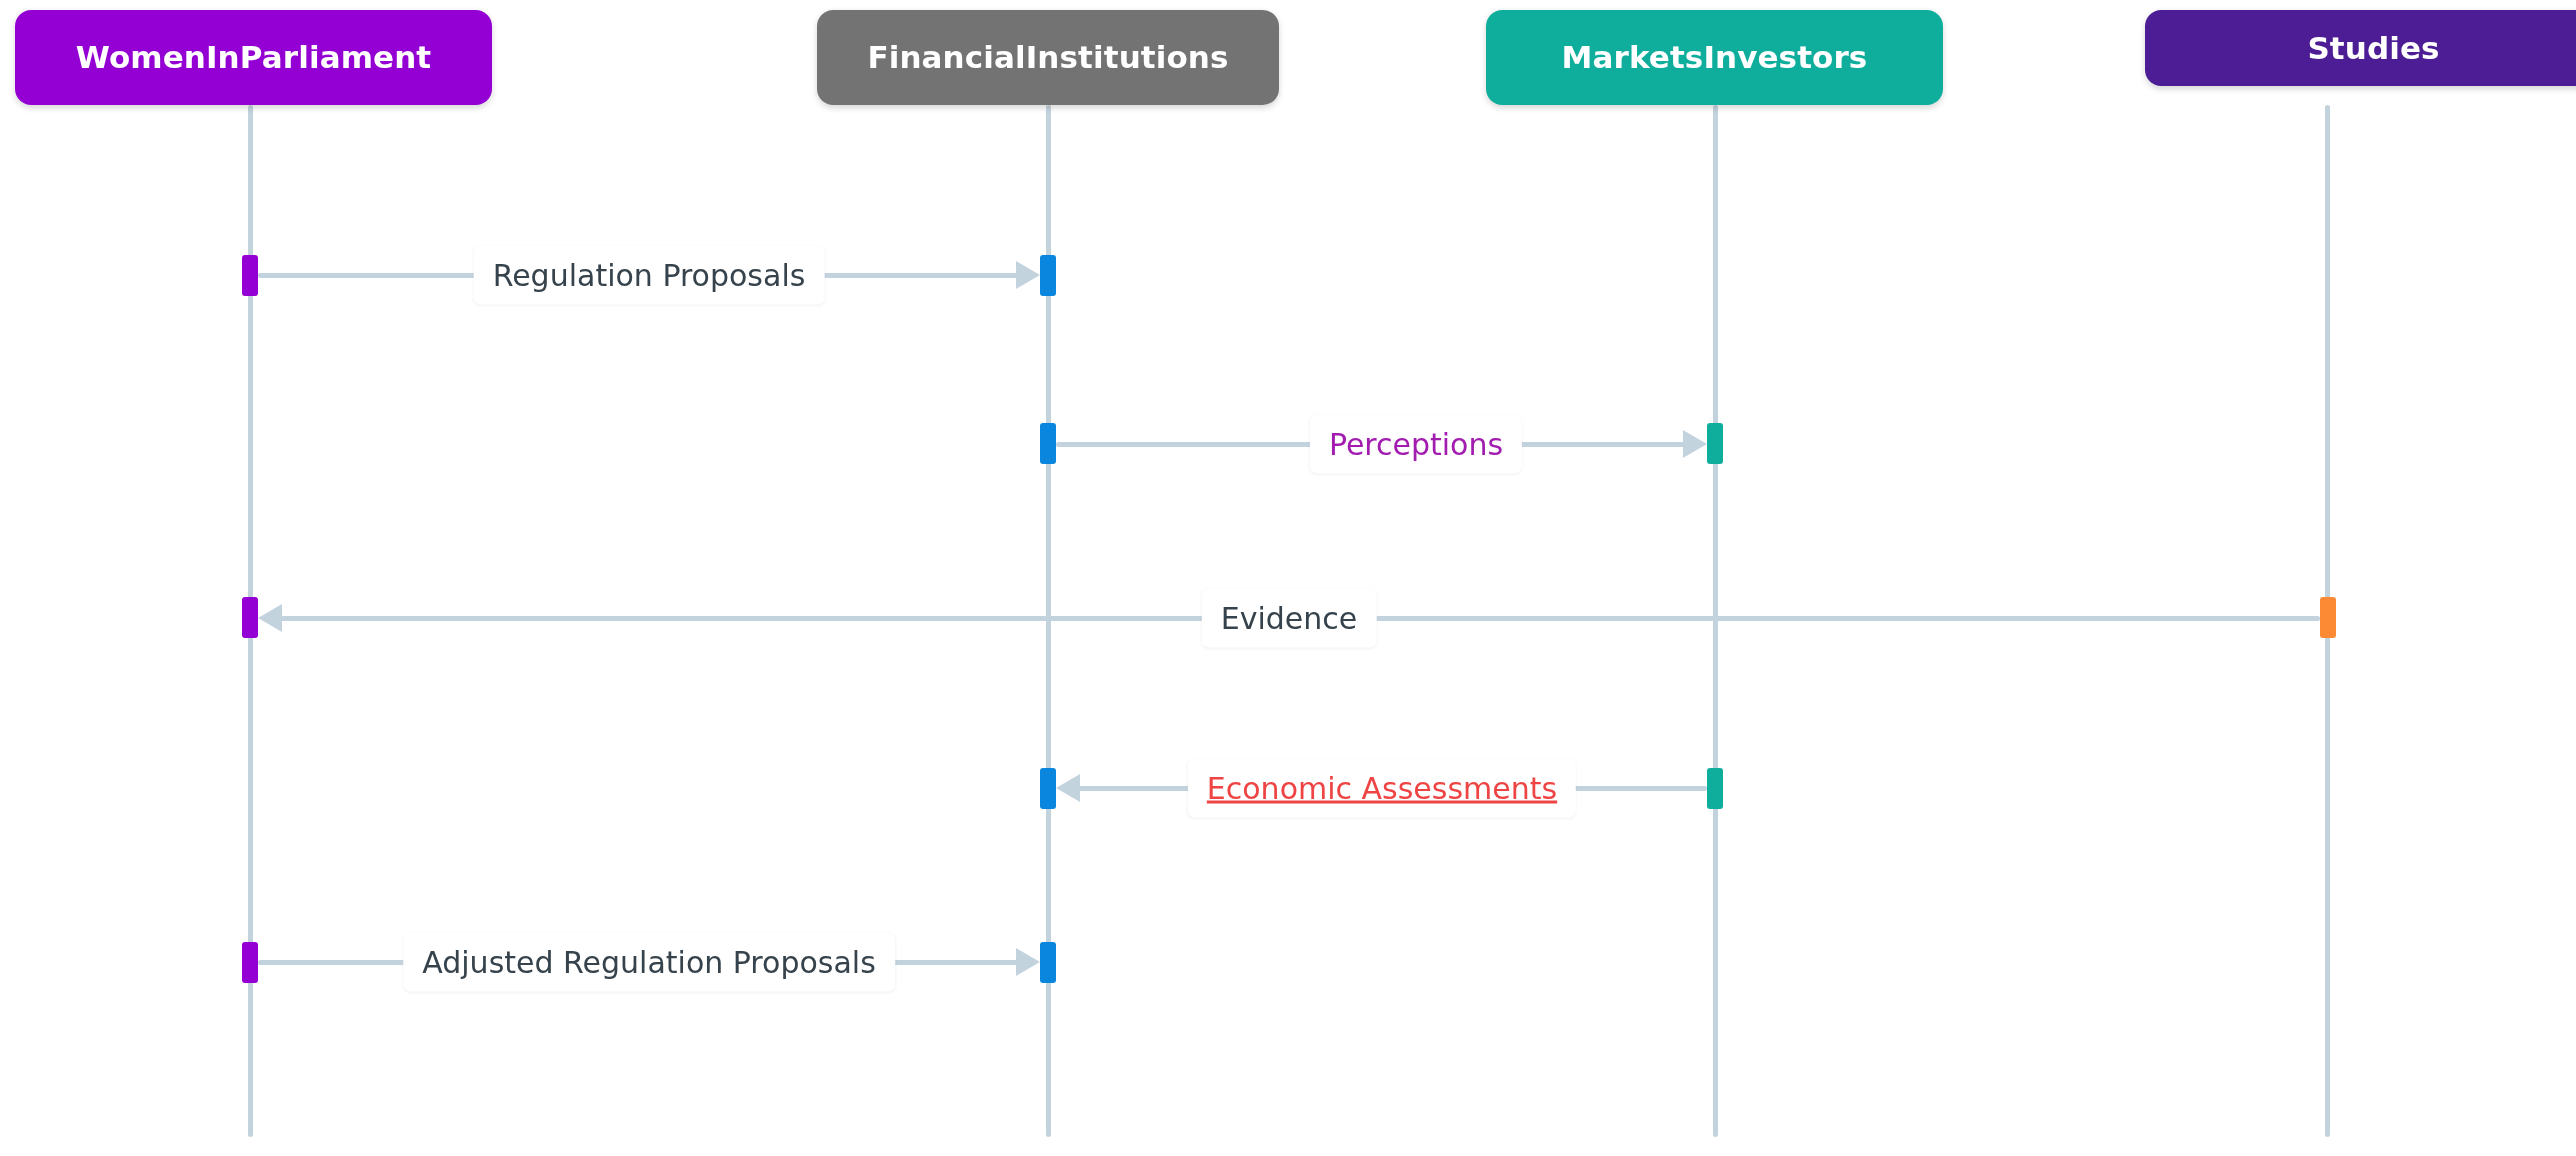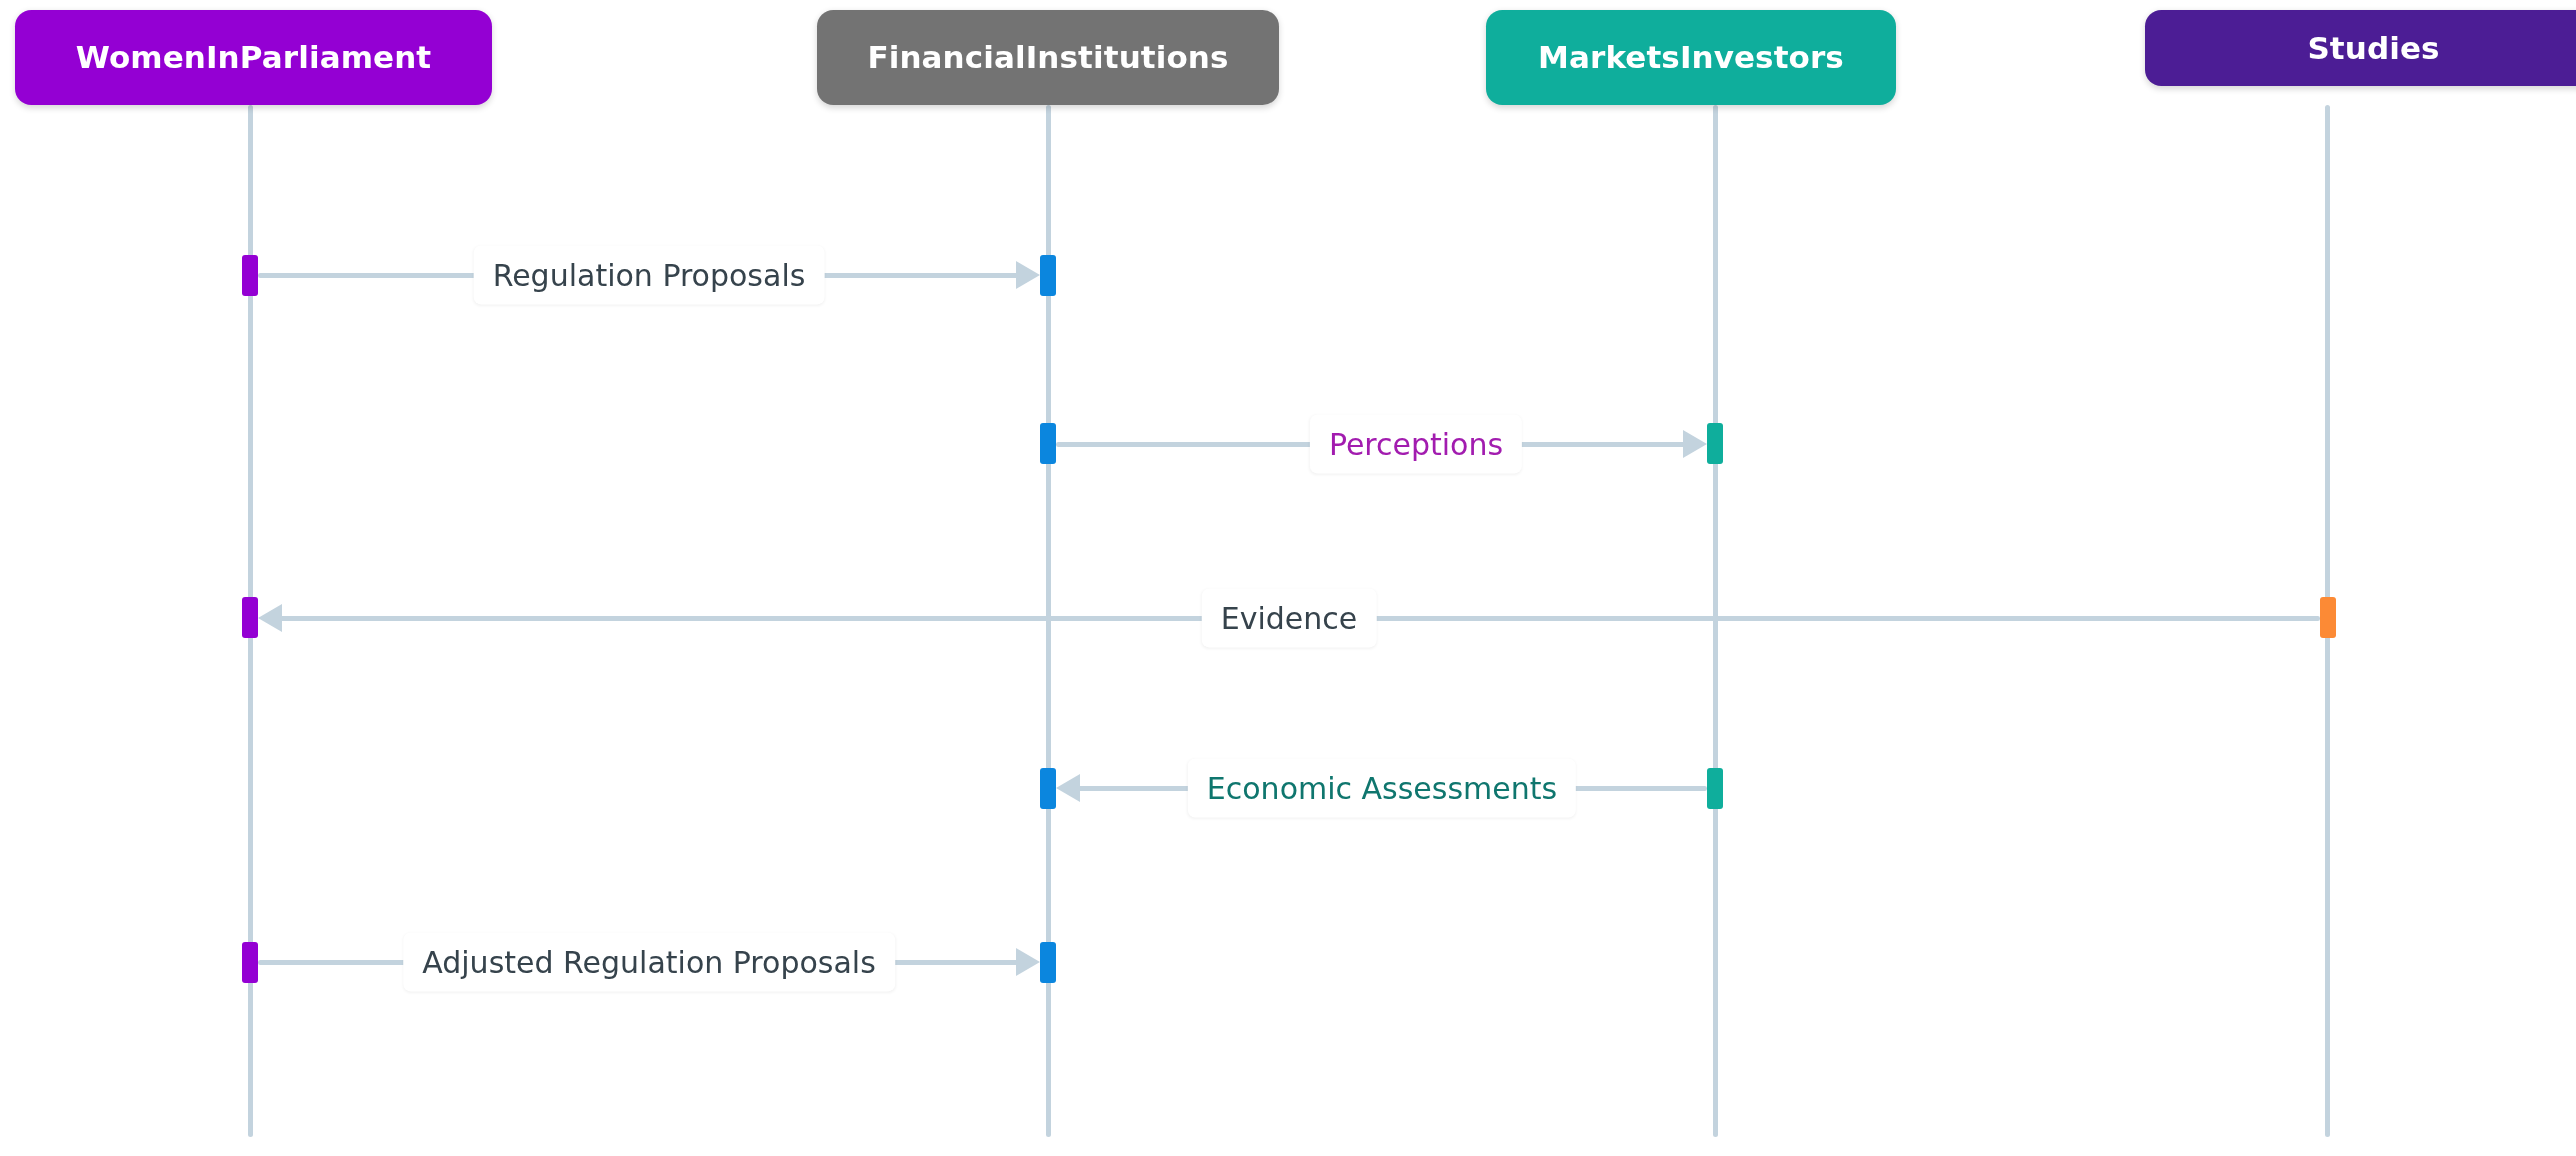--- a/index.html
+++ b/index.html
@@ -125,32 +125,32 @@
       <div class="activation" style="left: 1707px; top: 768px; height: 41px; background: rgb(15, 174, 156);"></div>
       <div class="activation" style="left: 1040px; top: 768px; height: 41px; background: rgb(11, 134, 222);"></div>
       <div class="activation" style="left: 242px; top: 942px; height: 41px; background: rgb(148, 0, 211);"></div>
       <div class="activation" style="left: 1040px; top: 942px; height: 41px; background: rgb(11, 134, 222);"></div>
     </div>
 
   <div id="labels-layer">
       <div class="msg-label" style="left: 649px; top: 275px; color: rgb(54, 67, 76);">Regulation Proposals</div>
       <div class="msg-label" style="left: 1416px; top: 444px; color: #a21caf;">Perceptions</div>
       <div class="msg-label" style="left: 1289px; top: 618px; color: rgb(54, 67, 76);">Evidence</div>
-      <div class="msg-label" style="left: 1382px; top: 788px; color: #0f766e;">Economic Assessments</div>
+      <div class="msg-label" style="left: 1382px; top: 788px; color: #ef4444; text-decoration: underline;">Economic Assessments</div>
       <div class="msg-label" style="left: 649px; top: 962px; color: rgb(54, 67, 76);">Adjusted Regulation Proposals</div>
     </div>
 
   <div id="participants-layer">
       <div class="participant" style="left: 15px; top: 10.4px; width: 477px; height: 95px; background: rgb(148, 0, 211);">
         <div class="participant-label">WomenInParliament</div>
       </div>
       <div class="participant" style="left: 817px; top: 10.4px; width: 462px; height: 95px; background: #737373;">
         <div class="participant-label">FinancialInstitutions</div>
       </div>
-      <div class="participant" style="left: 1486px; top: 10.4px; width: 410px; height: 95px; background: rgb(15, 174, 156);">
+      <div class="participant" style="left: 1486px; top: 10.4px; width: 457px; height: 95px; background: rgb(15, 174, 156);">
         <div class="participant-label">MarketsInvestors</div>
       </div>
       <div class="participant" style="left: 2099px; top: 10.4px; width: 457px; height: 76px; background: #4c1d95; margin-left: 46px;">
         <div class="participant-label">Studies</div>
       </div>
     </div>
 
 </div>
 
 

